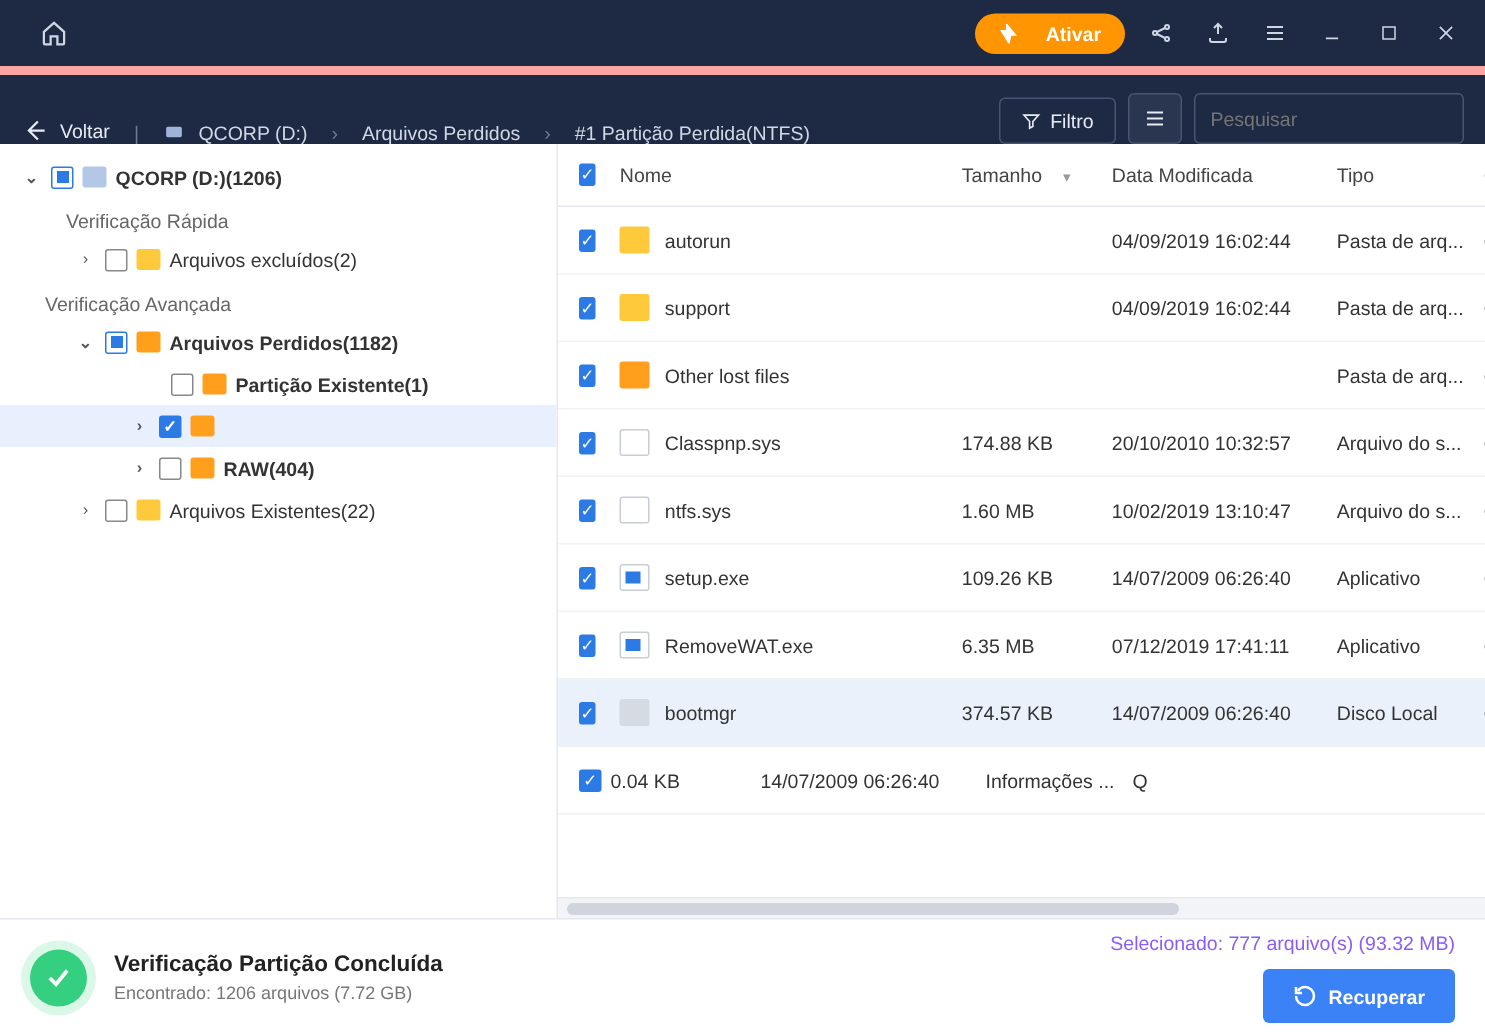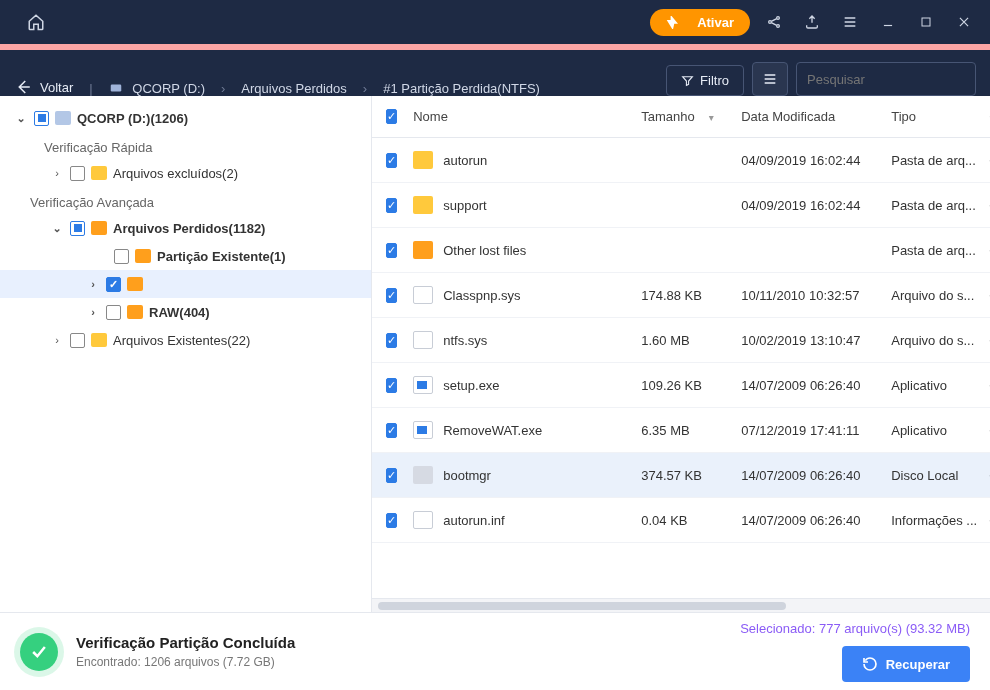--- a/index.html
+++ b/index.html
@@ -250,21 +250,21 @@
           <div class="col-type ellipsis">Pasta de arq...</div>
           <div class="col-path">Q</div>
         </div>
         <div class="row">
           <span class="cb chk">✓</span>
           <div class="col-name fcell" style="padding-left:10px">
             <span class="ficon sys"></span>
             <span>Classpnp.sys</span>
           </div>
           <div class="col-size">174.88 KB</div>
-          <div class="col-date">10/11/2010 10:32:57</div>
+          <div class="col-date">20/10/2010 10:32:57</div>
           <div class="col-type ellipsis">Arquivo do s...</div>
           <div class="col-path">Q</div>
         </div>
         <div class="row">
           <span class="cb chk">✓</span>
           <div class="col-name fcell" style="padding-left:10px">
             <span class="ficon sys"></span>
             <span>ntfs.sys</span>
           </div>
           <div class="col-size">1.60 MB</div>
@@ -300,24 +300,20 @@
             <span class="ficon file"></span>
             <span>bootmgr</span>
           </div>
           <div class="col-size">374.57 KB</div>
           <div class="col-date">14/07/2009 06:26:40</div>
           <div class="col-type ellipsis">Disco Local</div>
           <div class="col-path">Q</div>
         </div>
         <div class="row">
           <span class="cb chk">✓</span>
-          <div class="col-name fcell" style="padding-left:10px">
-            <span class="ficon sys"></span>
-            <span>autorun.inf</span>
-          </div>
           <div class="col-size">0.04 KB</div>
           <div class="col-date">14/07/2009 06:26:40</div>
           <div class="col-type ellipsis">Informações ...</div>
           <div class="col-path">Q</div>
         </div>
       </div>
     <div class="hscroll"></div>
   </div>
 </div>
 

